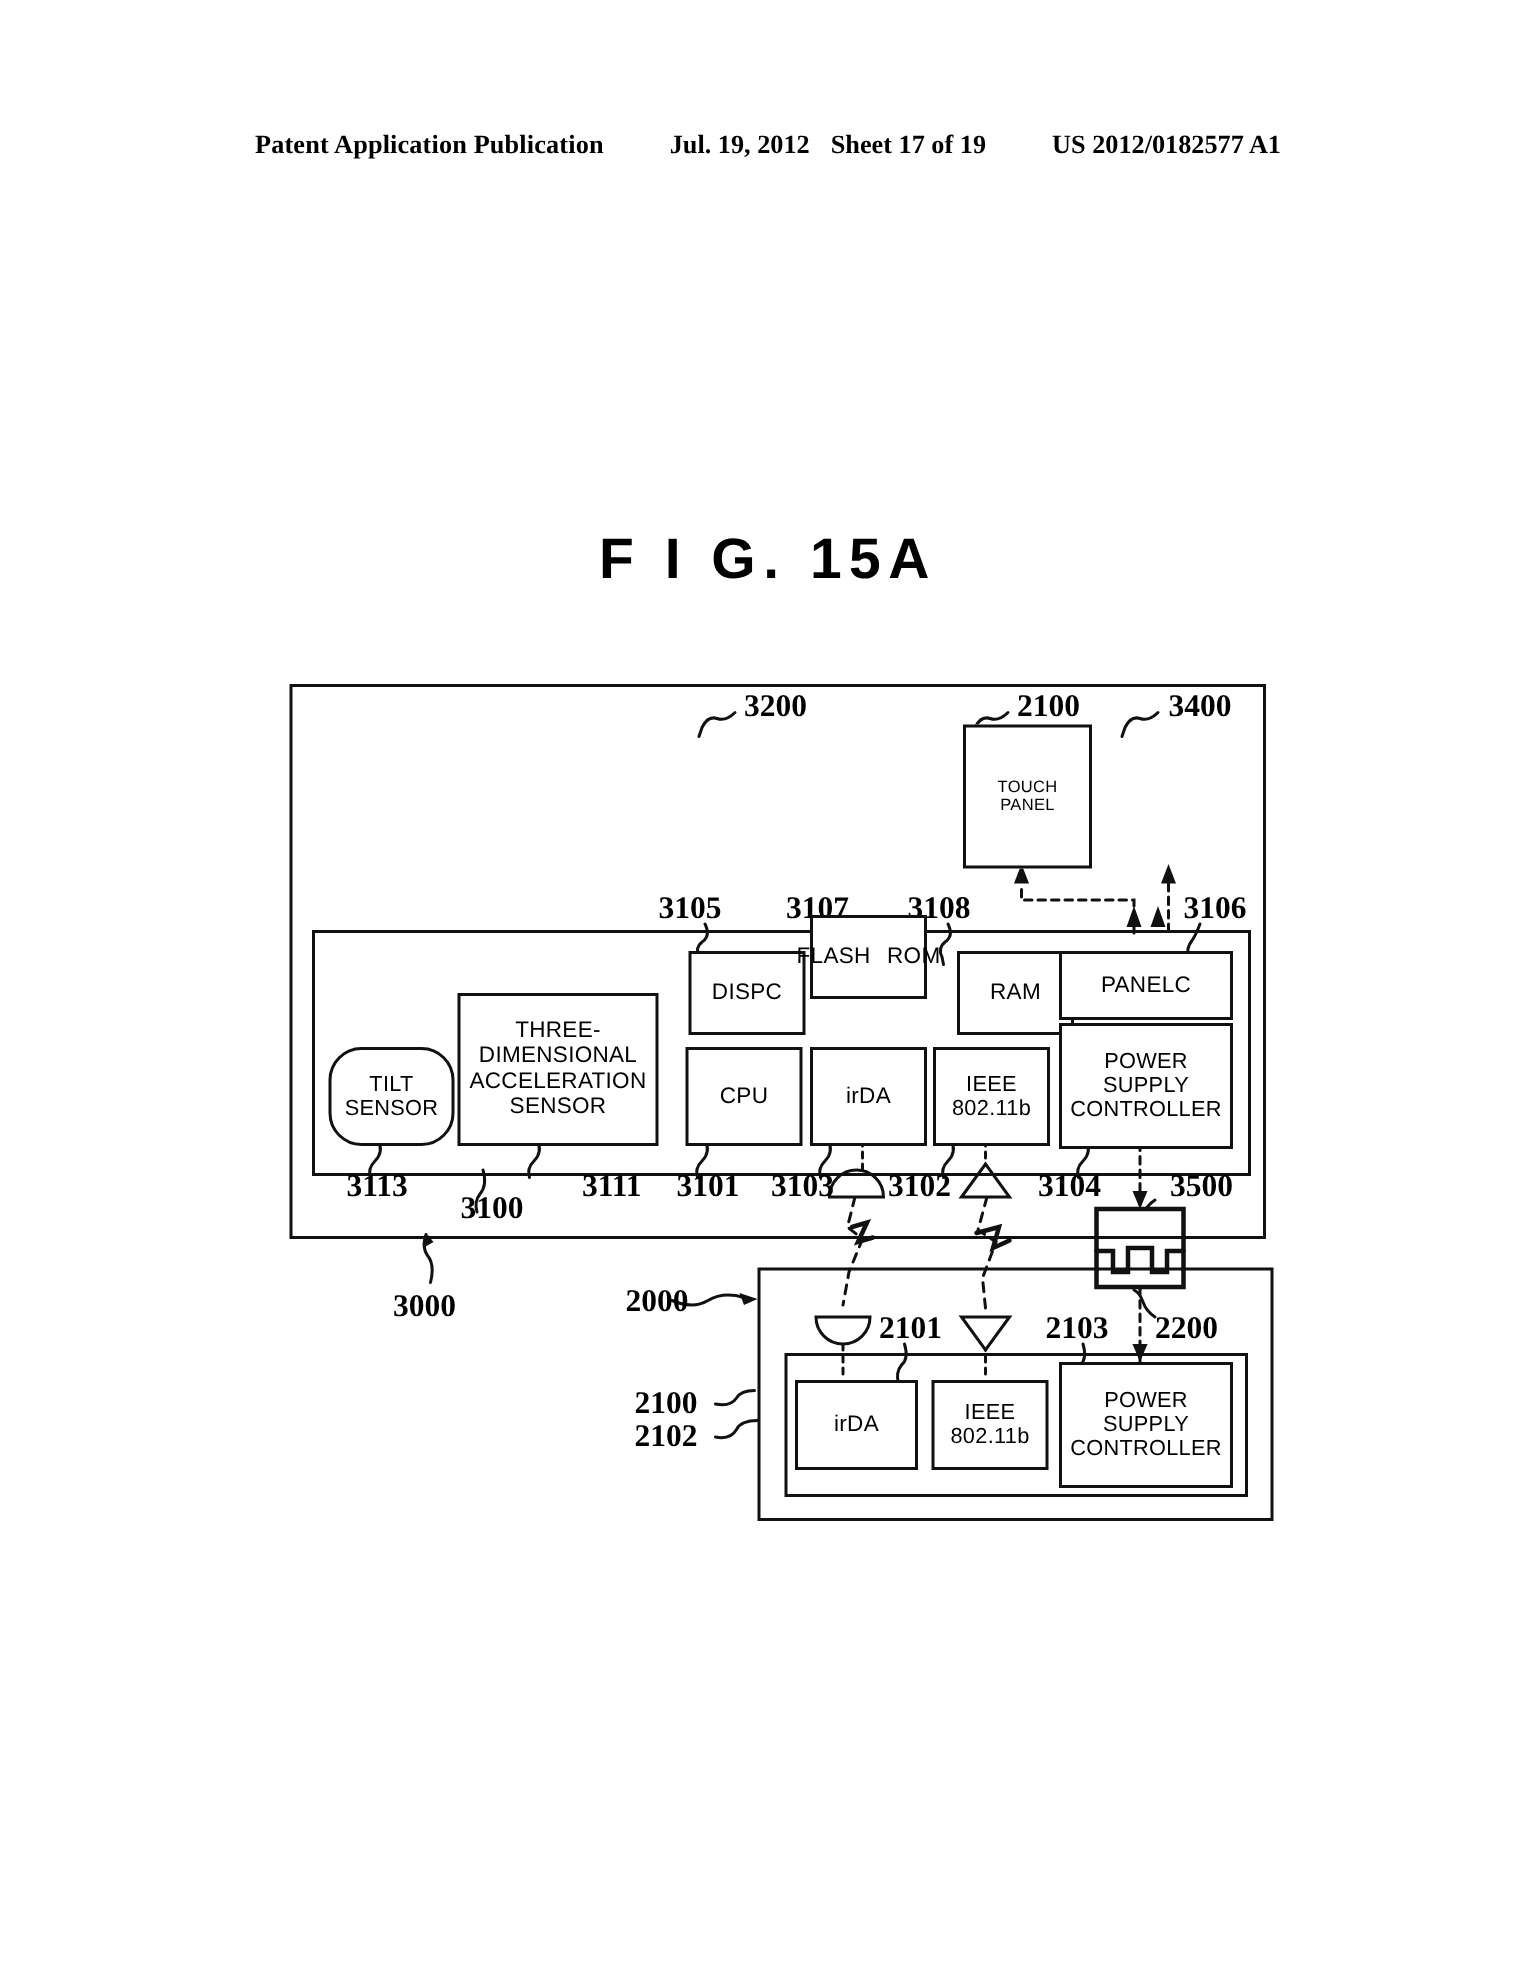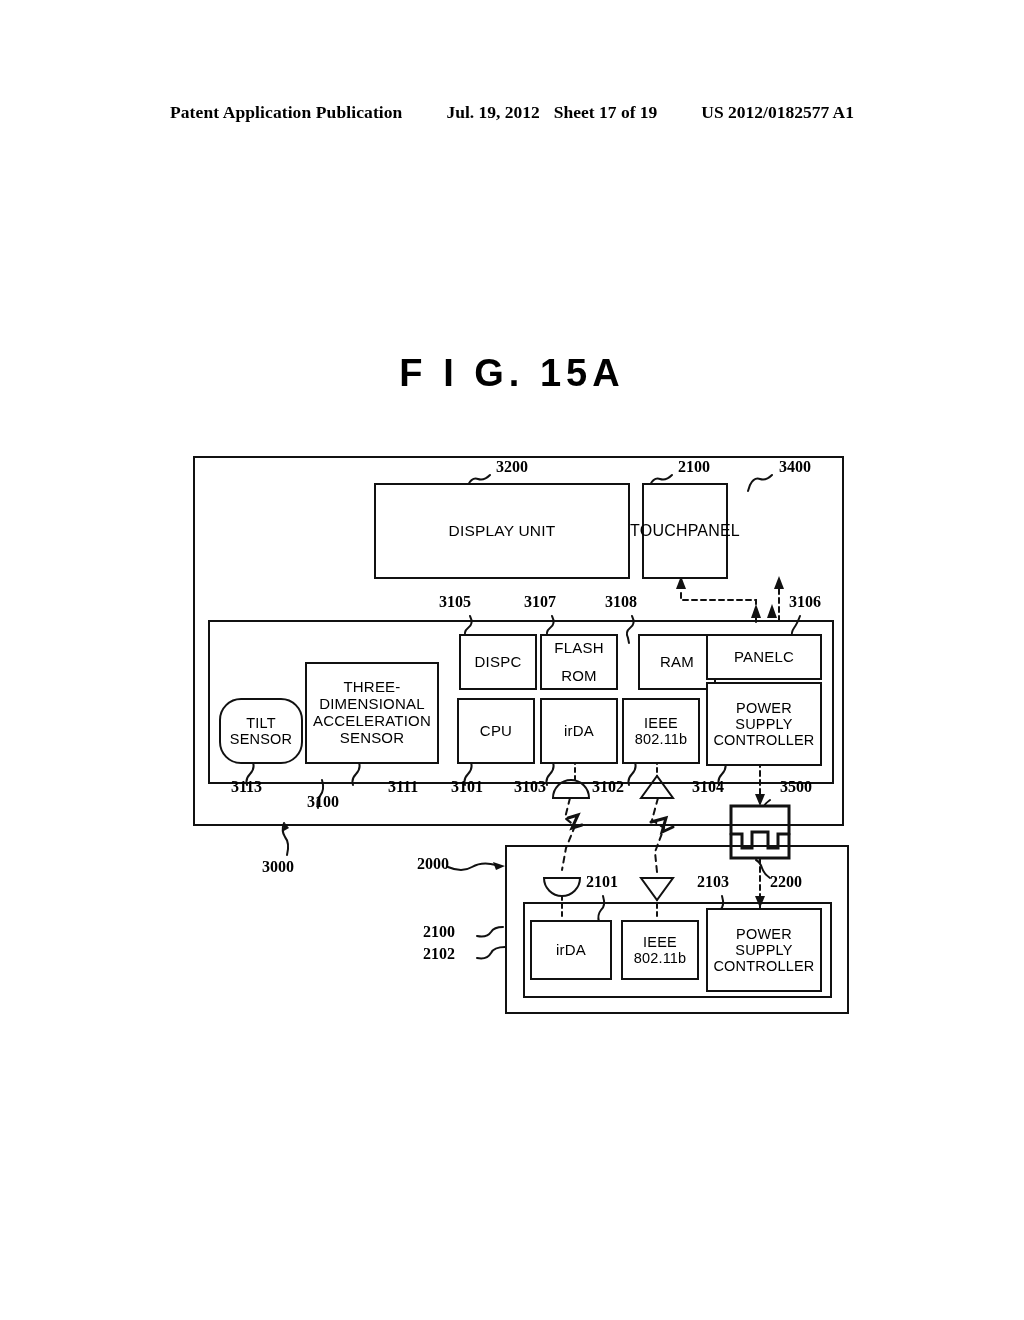--- a/index.html
+++ b/index.html
@@ -9,21 +9,21 @@
     color:#000;position:relative;overflow:hidden;
   }
   
   #pat-header{
     position:absolute;left:0;top:86px;width:1024px;
     font-family:"Liberation Serif", serif;
     font-weight:bold;font-size:17.5px;
     display:flex;justify-content:center;align-items:baseline;
     white-space:pre;
   }
-  #pat-header .h-pub{letter-spacing:.1px;margin-top:16px;}
+  #pat-header .h-pub{letter-spacing:.1px;}
   #pat-header .h-gap1{display:inline-block;width:44px;}
   #pat-header .h-gap2{display:inline-block;width:14px;}
   #pat-header .h-gap3{display:inline-block;width:44px;}
 
   
   #fig-title{
     position:absolute;left:0;top:352px;width:1024px;text-align:center;
     font-size:38px;font-weight:bold;letter-spacing:5px;
     font-family:"Liberation Sans", sans-serif;
   }
@@ -36,21 +36,21 @@
     position:absolute;border:2px solid #111;background:#fff;
     display:flex;align-items:center;justify-content:center;text-align:center;
     line-height:1.12;letter-spacing:.2px;
     font-family:"Liberation Sans", sans-serif;
   }
   .frame{
     position:absolute;border:2px solid #111;background:transparent;
   }
   .ref{
     position:absolute;font-family:"Liberation Serif", serif;
-    font-weight:bold;font-size:16px;letter-spacing:0px;white-space:nowrap;
+    font-weight:bold;font-size:21px;letter-spacing:0px;white-space:nowrap;
   }
 </style>
 </head>
 <body>
 
 <div id="pat-header">
   <span class="h-pub">Patent Application Publication</span>
   <span class="h-gap1"></span>
   <span>Jul. 19, 2012</span>
   <span class="h-gap2"></span>
@@ -140,26 +140,23 @@
 
       <path d="M641,878 L673,878 L657,900 Z" fill="#fff" stroke="#111" stroke-width="2"></path>
 
       <rect x="731" y="806" width="58" height="52" fill="#fff" stroke="#111" stroke-width="3"></rect>
       <path d="M731,834 L742,834 L742,848 L752,848 L752,832 L768,832 L768,848 L778,848 L778,834 L789,834" fill="#fff" stroke="#111" stroke-width="3"></path>
     </g>
   </svg>
 
   <div class="frame" style="left:193px;top:456px;width:647px;height:366px;"></div>
 
-  <div class="blk" style="left:374px;top:483px;width:252px;height:92px;font-size:15.5px;">
-    <span>DISPLAY UNIT</span>
-  </div>
   <div class="ref" style="left:496px;top:458px;">3200</div>
 
-  <div class="blk" style="left:642px;top:483px;width:82px;height:92px;font-size:16px;flex-direction:row;">
+  <div class="blk" style="left:642px;top:483px;width:82px;height:92px;font-size:11px;flex-direction:column;">
     <span>TOUCH</span>
     <span>PANEL</span>
   </div>
   <div class="ref" style="left:678px;top:458px;">2100</div>
 
   <div class="ref" style="left:779px;top:458px;">3400</div>
 
   <div class="ref" style="left:439px;top:593px;">3105</div>
   <div class="ref" style="left:524px;top:593px;">3107</div>
   <div class="ref" style="left:605px;top:593px;">3108</div>
@@ -176,21 +173,21 @@
     <span>THREE-</span>
     <span>DIMENSIONAL</span>
     <span>ACCELERATION</span>
     <span>SENSOR</span>
   </div>
 
   <div class="blk" style="left:459px;top:634px;width:74px;height:52px;font-size:15px;">
     <span>DISPC</span>
   </div>
 
-  <div class="blk" style="left:540px;top:634px;width:74px;height:52px;font-size:15px;flex-direction:column;gap:11px;">
+  <div class="blk" style="left:540px;top:610px;width:74px;height:52px;font-size:15px;flex-direction:row;gap:11px;">
     <span>FLASH</span>
     <span>ROM</span>
   </div>
 
   <div class="blk" style="left:622px;top:634px;width:74px;height:52px;font-size:15px;margin-left:16px;">
     <span>RAM</span>
   </div>
 
   <div class="blk" style="left:706px;top:634px;width:112px;height:42px;font-size:15px;">
     <span>PANELC</span>

